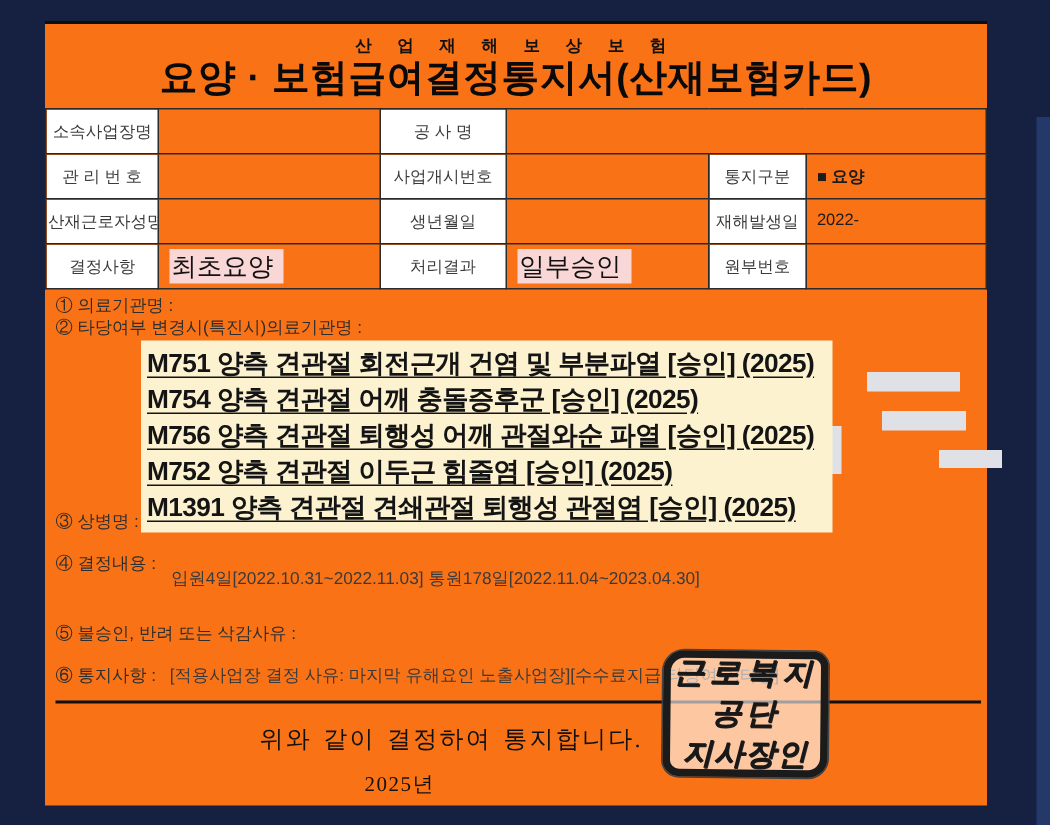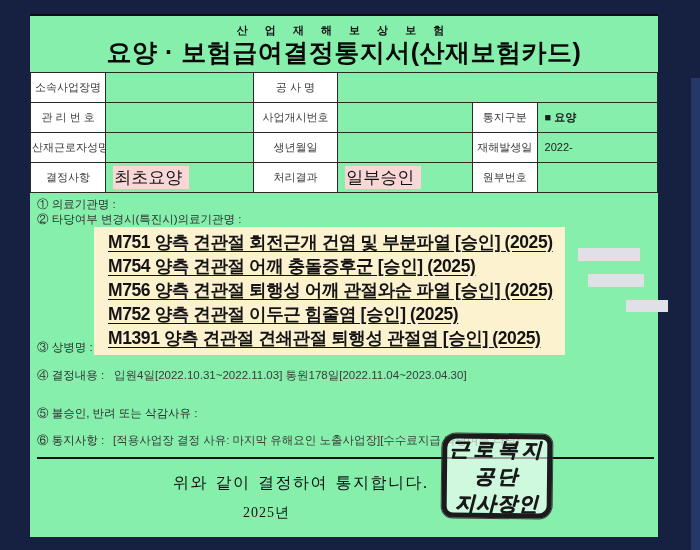--- a/index.html
+++ b/index.html
@@ -7,51 +7,51 @@
     width:700px;height:550px;position:relative;overflow:hidden;
     background:#162040;
     font-family:"Liberation Sans", sans-serif;
   }
   .accent-strip{
     position:absolute;right:0;top:78px;width:9px;height:472px;
     background:#24396a;
   }
   .document{
     position:absolute;left:30px;top:14px;width:628px;height:521px;
-    background:#86efac;border-top:2px solid #0d0d0d;
+    background:#f97316;border-top:2px solid #0d0d0d;
     color:#222;
   }
   
   .doc-header{padding-top:7px;text-align:center;}
   .org-line{font-size:11px;font-weight:bold;letter-spacing:7px;color:#111;}
   .doc-title{font-size:25px;font-weight:bold;letter-spacing:0.5px;color:#0a0a0a;margin-top:1px;line-height:1.1;}
   
   table.info{border-collapse:collapse;width:100%;table-layout:fixed;margin-top:5px;}
   table.info td{border:1px solid #2a2a2a;height:27px;font-size:11px;vertical-align:middle;overflow:hidden;white-space:nowrap;}
   td.lbl{text-align:center;color:#3b3b3b;background:#fff;}
   td.val{padding-left:7px;color:#1c1c1c;}
   .val-bold{font-weight:bold;font-size:12px;color:#000;}
   .hl-pink{background:#fad7d7;font-weight:normal;color:#111;padding:2px 7px 2px 1px;font-size:17px;}
   
   .sections{position:relative;margin:5px 4px 0 7px;font-size:11.5px;color:#2e2e2e;z-index:2;}
   .sec-line{margin-top:2px;line-height:13px;white-space:nowrap;}
   .sec3{display:flex;align-items:flex-end;margin-top:1px;}
   .sec3-label{width:57px;flex:none;padding-top:5px;}
   .disease-block{
-    background:#fcf2d0;padding:3px 12px 5px 14px;z-index:2;position:relative;
+    background:#fcf2d0;padding:3px 12px 5px 4px;z-index:2;position:relative;
   }
   .disease-line{
     font-size:17.5px;font-weight:600;color:#141414;line-height:24px;
     text-decoration:underline;text-underline-offset:3px;letter-spacing:-0.4px;
     white-space:nowrap;
   }
   .sec4{display:flex;align-items:flex-start;margin-top:13px;}
   .sec4-label{flex:none;}
   .sec4-content{margin-left:10px;}
-  .sec4-line2{margin-top:0;color:#3a3a3a;}
+  .sec4-line2{margin-top:10px;color:#3a3a3a;}
   .sec5{margin-top:24px;}
   .sec6{margin-top:13px;display:flex;}
   .sec6-value{margin-left:9px;color:#3a3a3a;}
   .divider{margin-top:9px;border-top:2.5px solid #101010;height:0;}
   
   .doc-footer{position:relative;font-family:"Liberation Serif", serif;color:#111;z-index:2;}
   .notice-line{margin:14px 0 0 143px;font-size:16px;letter-spacing:1.5px;word-spacing:2px;}
   .year-line{margin:10px 0 0 213px;font-size:14px;letter-spacing:1px;}
   .seal{
     position:absolute;left:412px;top:418px;width:100px;height:74px;

